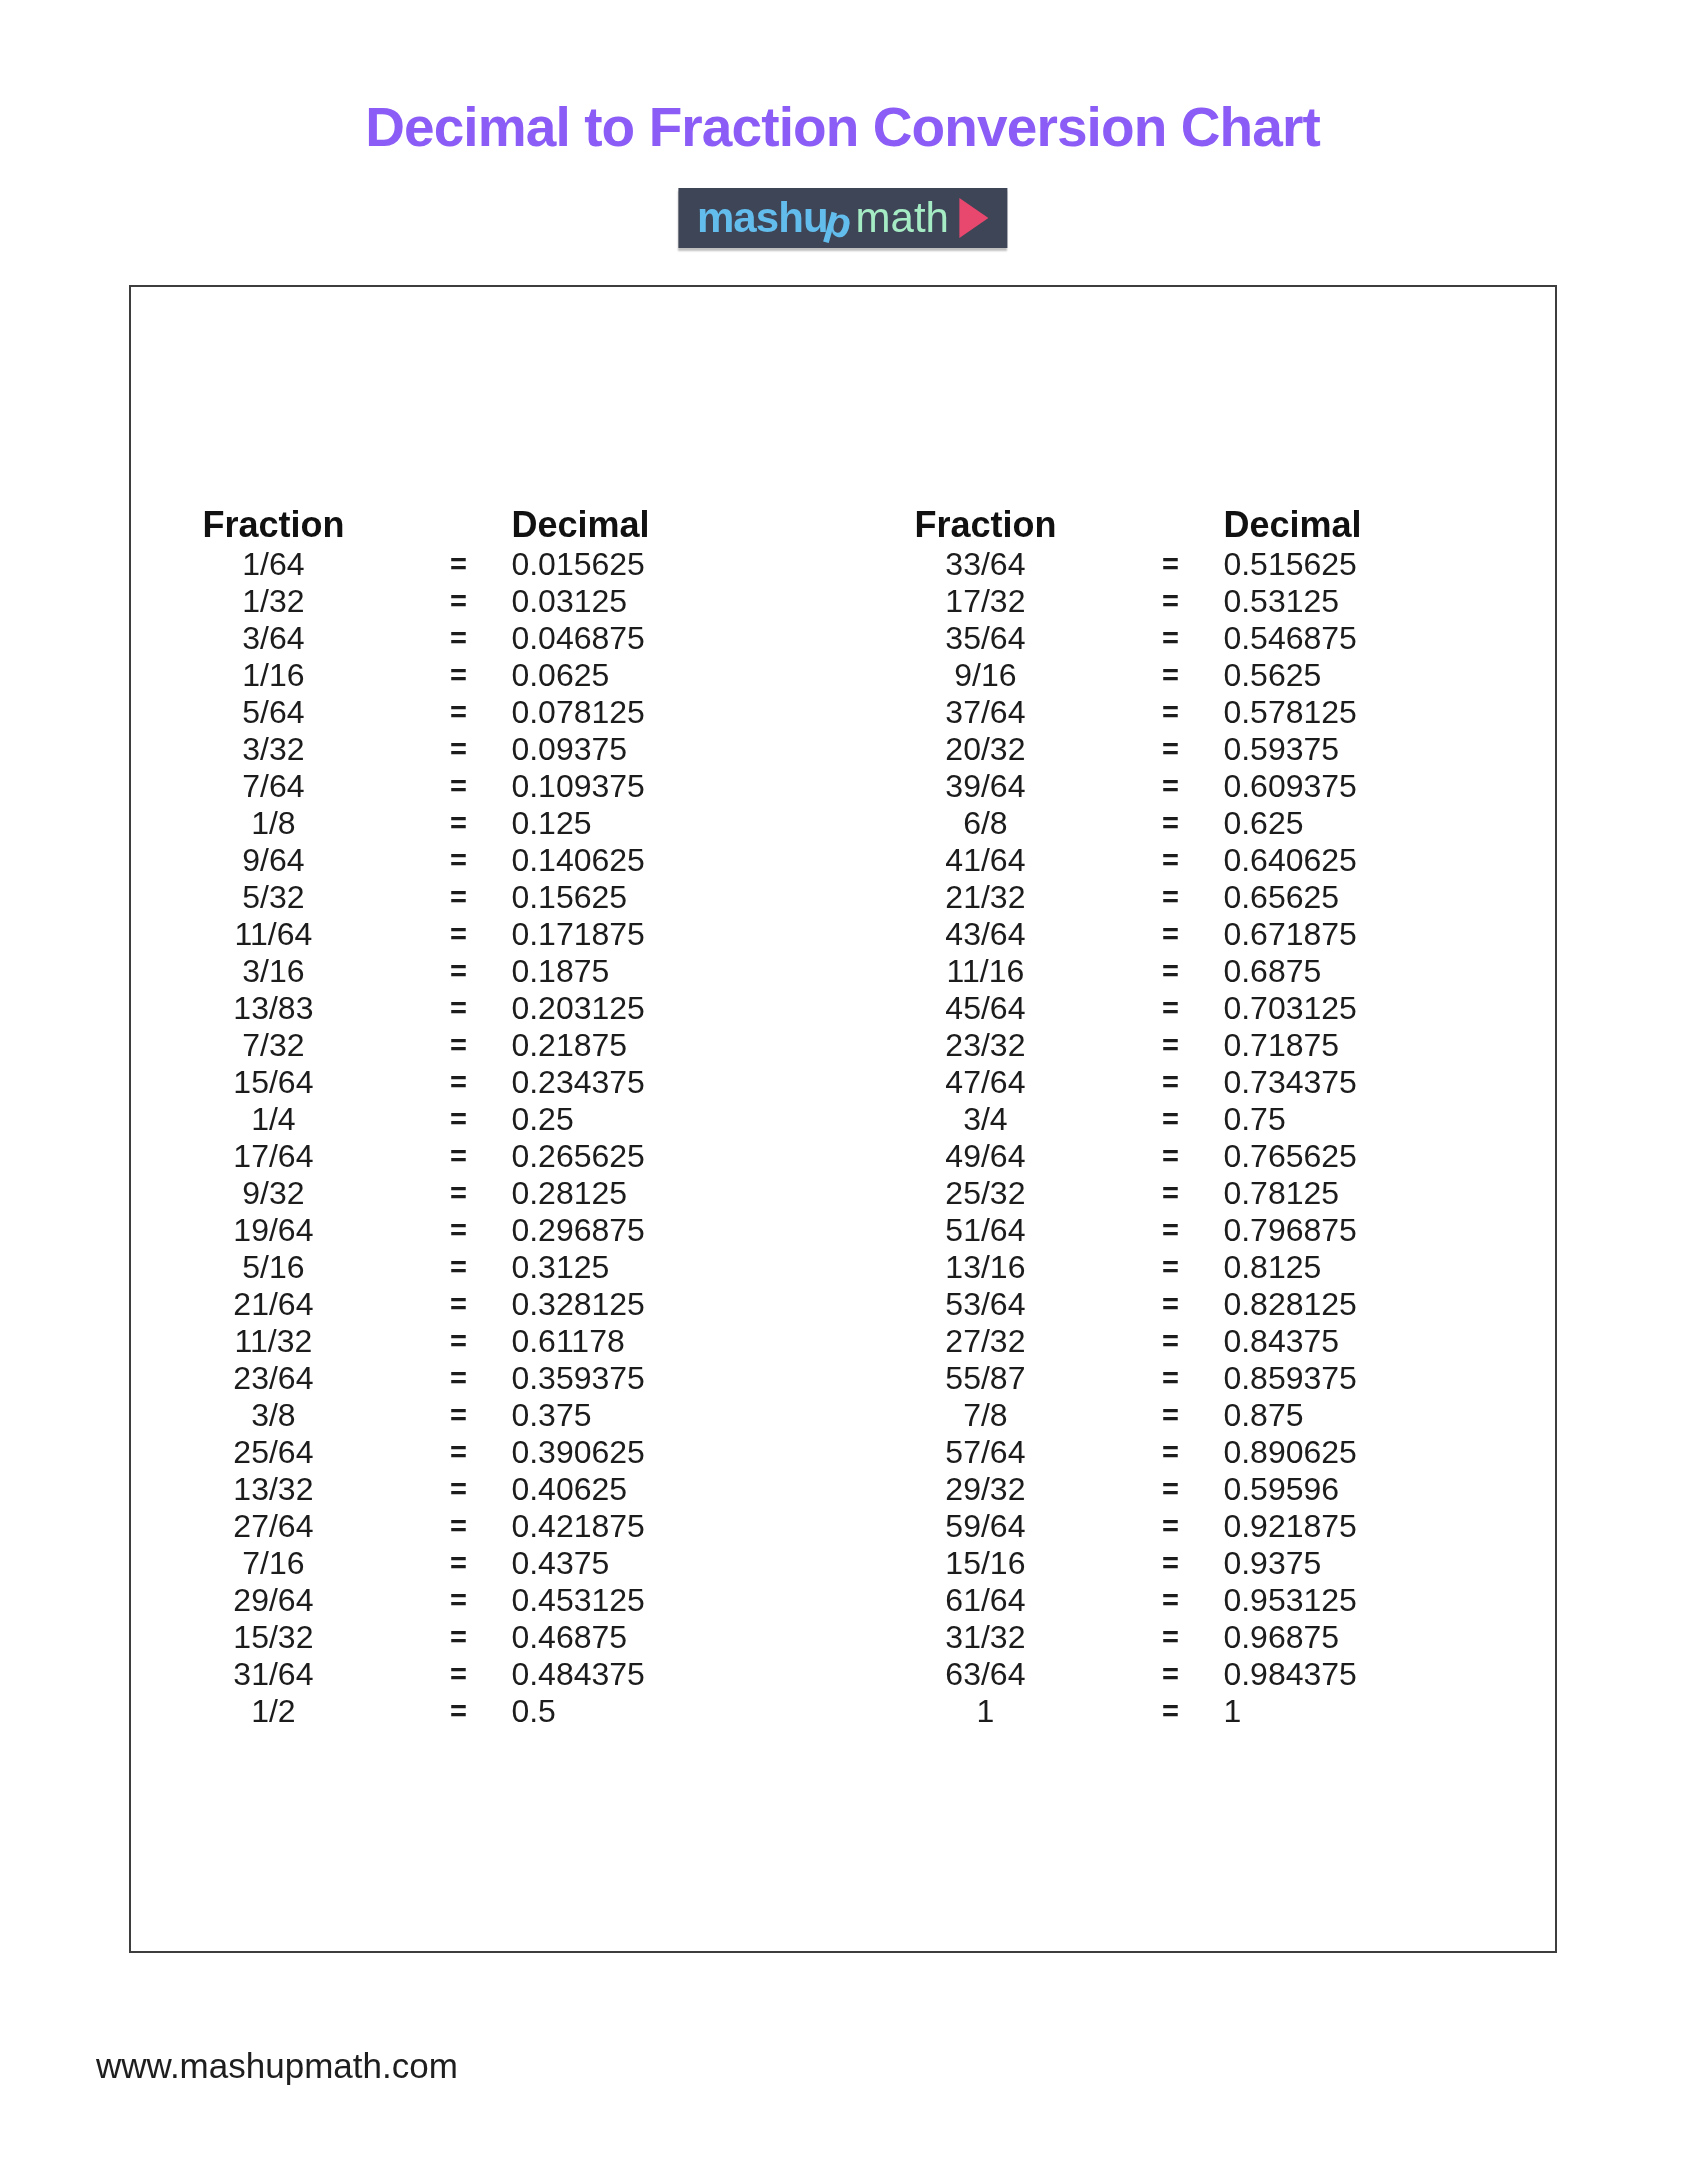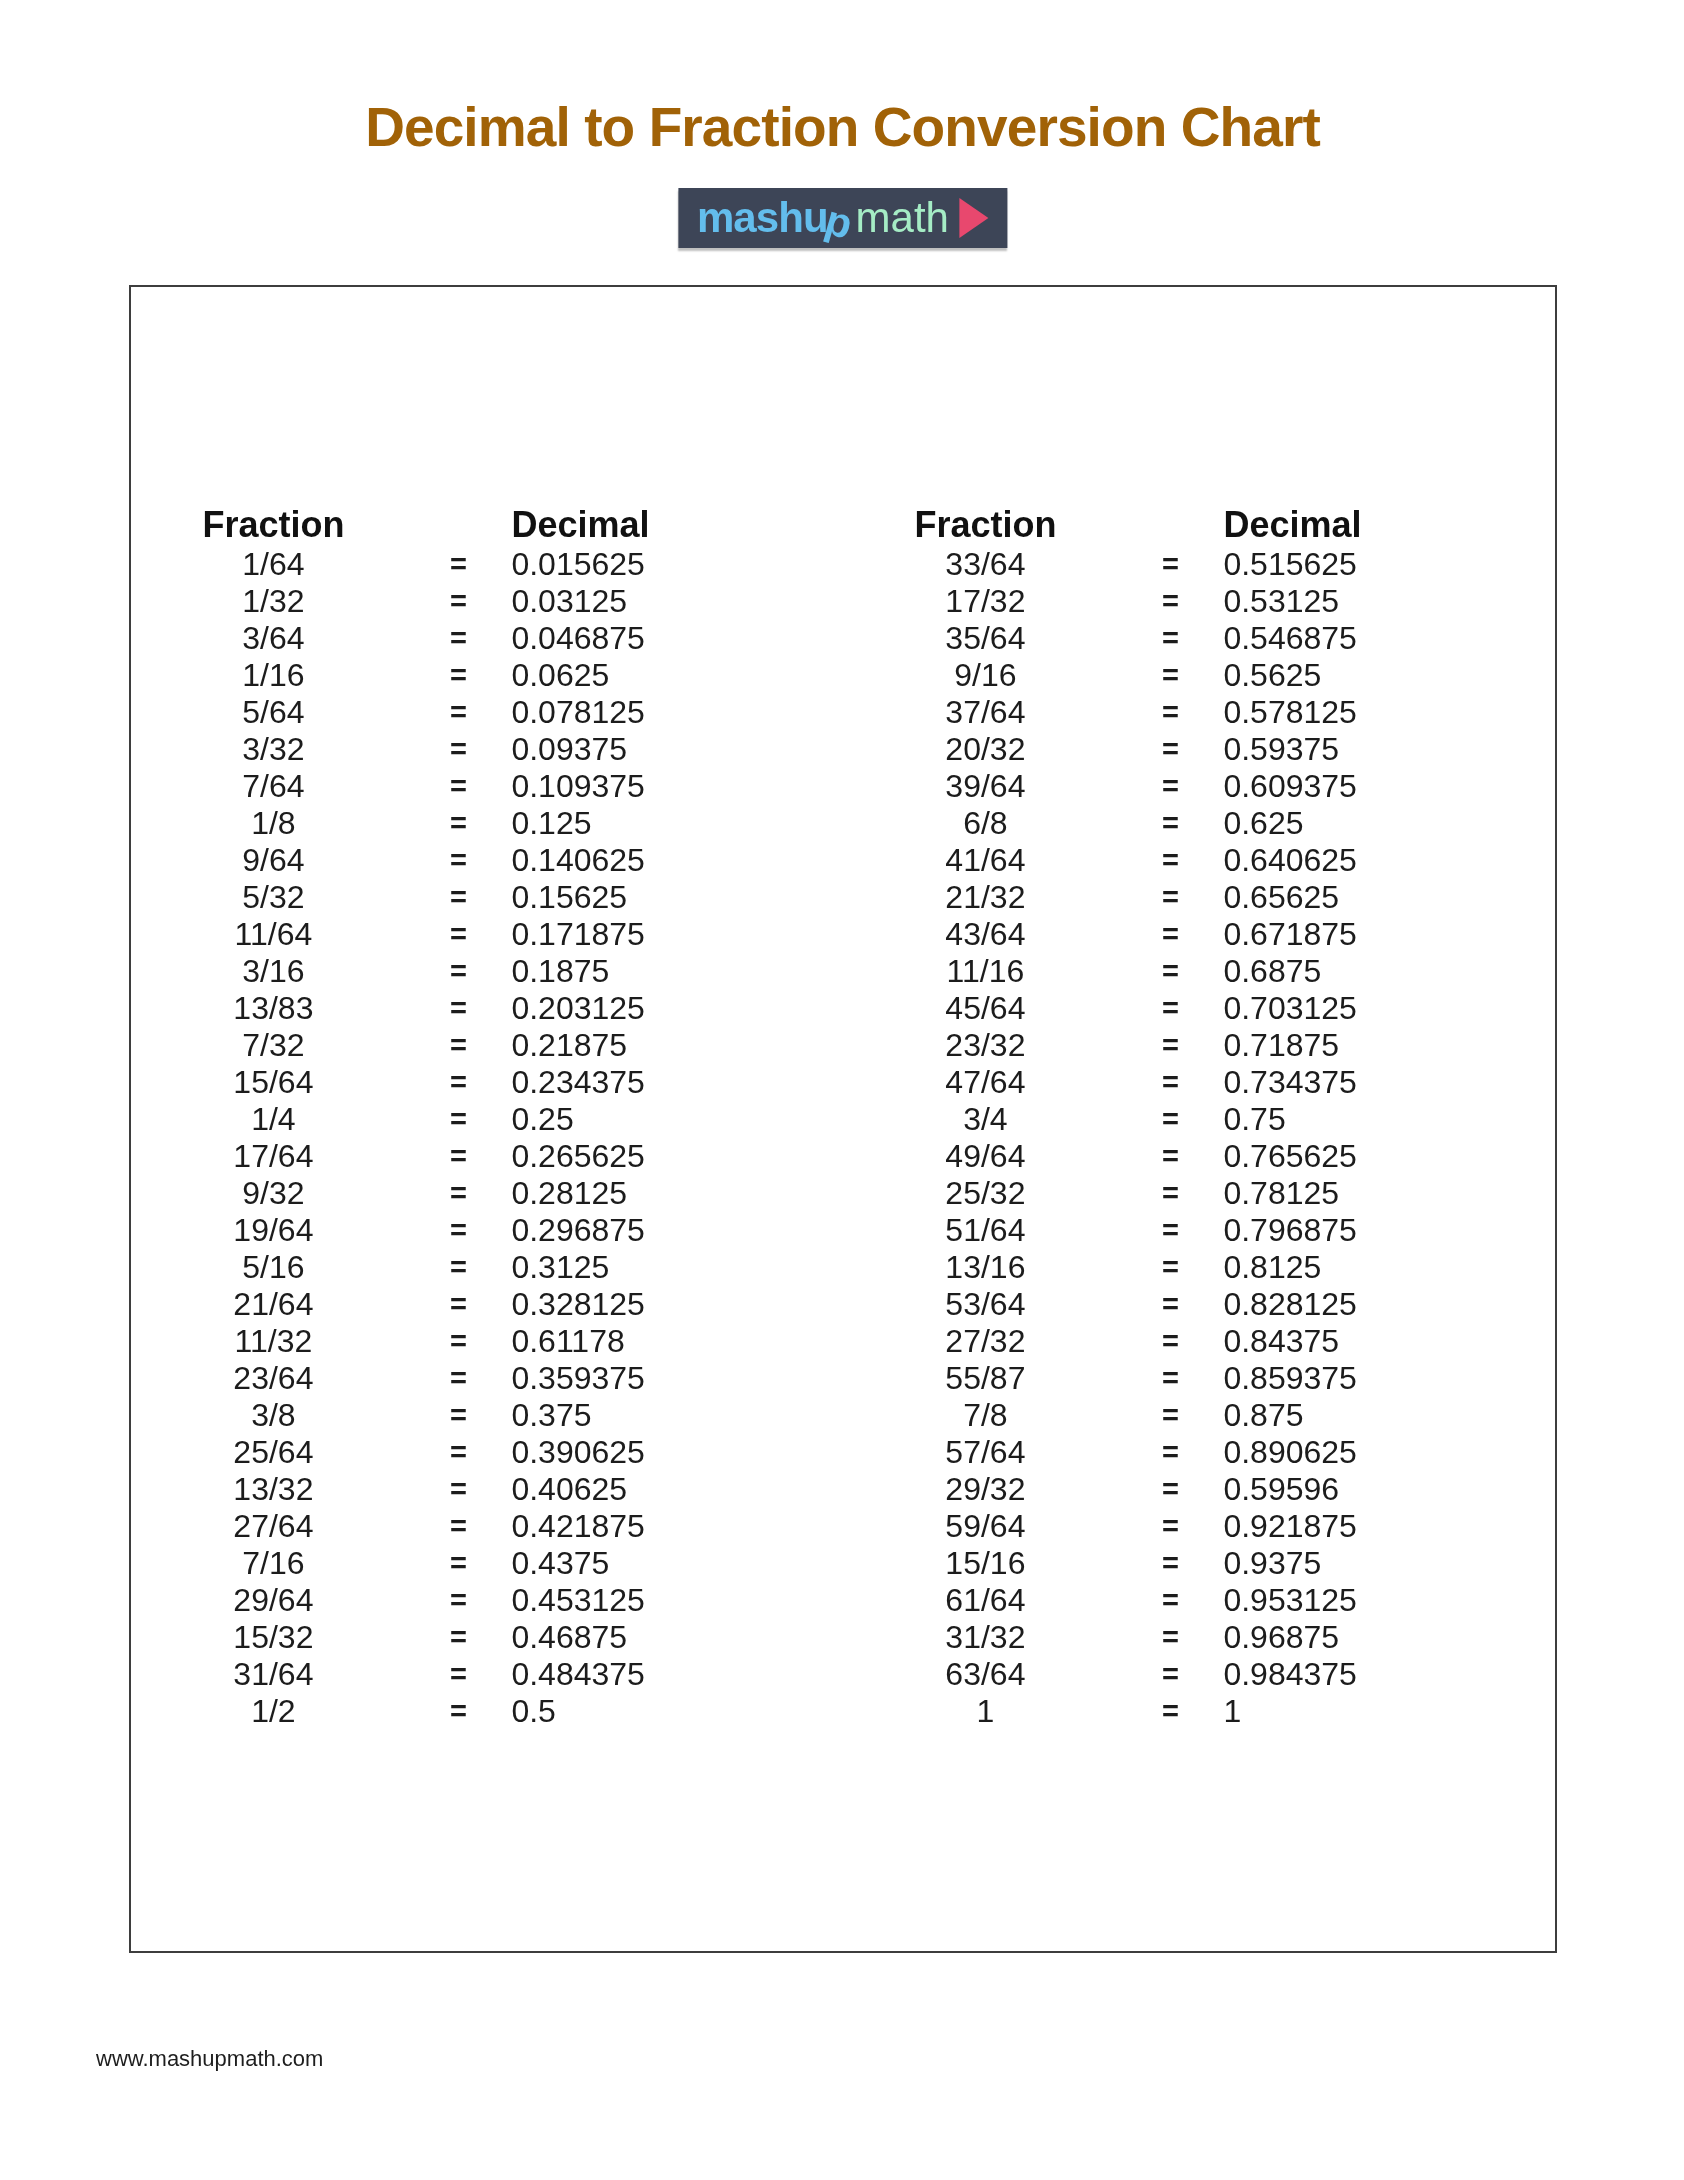--- a/index.html
+++ b/index.html
@@ -14,21 +14,21 @@
   }
   .title {
     position: absolute;
     top: 95px;
     left: 0;
     width: 100%;
     text-align: center;
     font-size: 55px;
     font-weight: bold;
     letter-spacing: -0.9px;
-    color: #a16207;
+    color: #8b5cf6;
   }
   .logo {
     position: absolute;
     top: 188px;
     left: 50%;
     transform: translateX(-50%);
     height: 60px;
     background: #3d4557;
     display: flex;
     align-items: center;
@@ -87,21 +87,21 @@
   .header-row { font-size: 36px; font-weight: bold; color: #111; }
   .cell { display: block; }
   .cell-fraction { width: 40%; text-align: center; }
   .cell-equals { width: 12%; text-align: center; font-weight: bold; font-size: 29px; }
   .header-row .cell-equals { font-size: 36px; }
   .cell-decimal { width: 48%; text-align: left; padding-left: 10.2px; box-sizing: border-box; }
   .footer-url {
     position: absolute;
     left: 96px;
     top: 2046px;
-    font-size: 22px;
+    font-size: 35px;
     color: #1e1e1e;
   }
 </style>
 </head>
 <body>
 
 <div class="page">
 
   <div class="title">Decimal to Fraction Conversion Chart</div>
 

